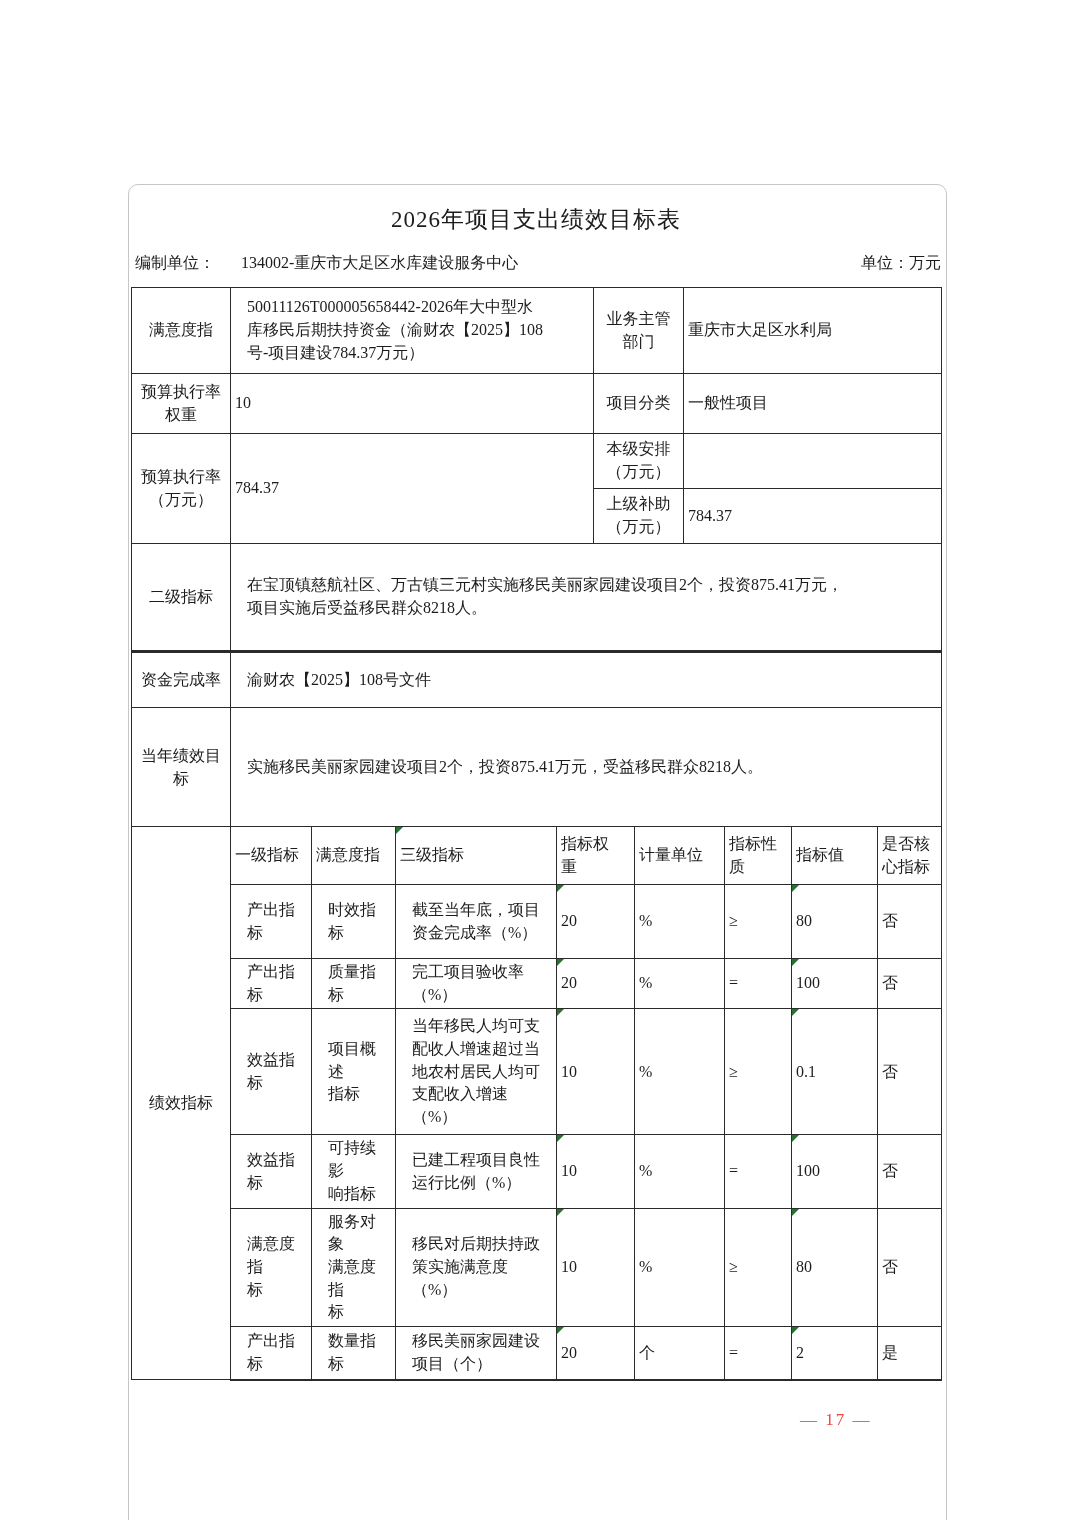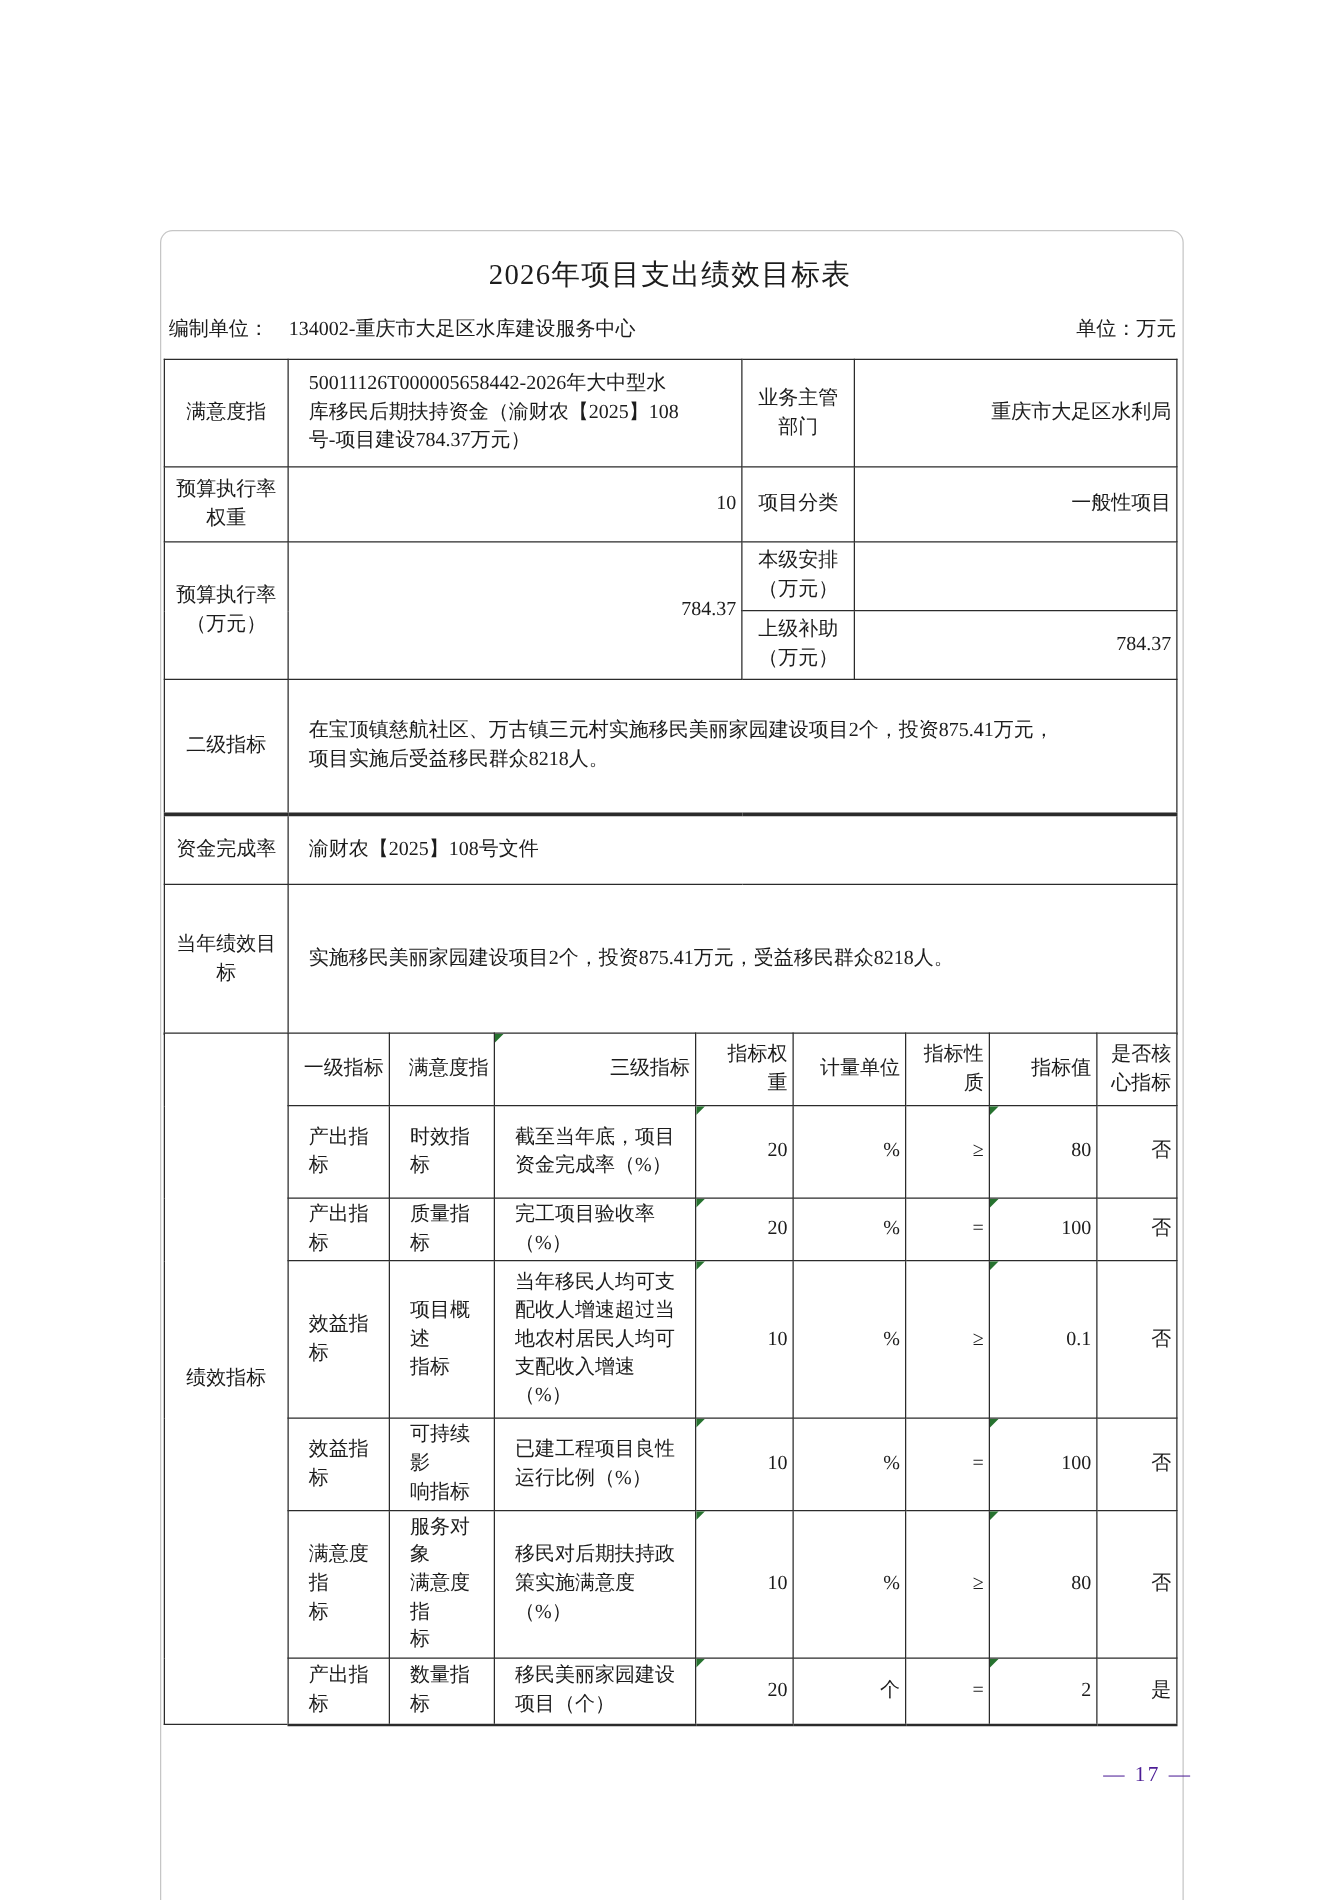--- a/index.html
+++ b/index.html
@@ -16,44 +16,44 @@
   }
   .doc-title{
     position:absolute;left:131px;top:204px;width:810px;
     text-align:center;font-size:23px;font-weight:400;letter-spacing:1px;
   }
   .meta-row{
     position:absolute;left:135px;top:253px;width:806px;
     display:flex;justify-content:space-between;align-items:flex-end;
     font-size:16px;
   }
-  .meta-left .val{margin-left:16px;}
+  .meta-left .val{margin-left:26px;}
   table{border-collapse:collapse;table-layout:fixed;position:absolute;left:131px;background:#fff;}
   td{
     border:1px solid #2b2b2b;
     font-size:16px;line-height:1.42;
     padding:2px 4px;vertical-align:middle;position:relative;
     overflow:hidden;
   }
   td span{white-space:pre-line;display:inline-block;}
   .lab{text-align:center;}
-  .cen{text-align:right;}
+  .cen{text-align:left;}
   .lft{text-align:left;padding-left:16px;padding-right:6px;}
   #main-table{top:287px;width:810px;}
   #ind-table{top:826px;width:810px;}
   tr.overview-row td{border-bottom:3px solid #2b2b2b;}
   #ind-table tr.last-row td{border-bottom:2px solid #2b2b2b;}
   
   td.gt::after{
     content:"";position:absolute;top:0;left:0;width:0;height:0;
     border-top:7px solid #26722f;border-right:7px solid transparent;
   }
   .page-num{
-    position:absolute;left:824px;top:1410px;width:130px;
-    text-align:right;font-size:17px;color:#4c1d95;letter-spacing:2px;
+    position:absolute;left:800px;top:1410px;width:130px;
+    text-align:left;font-size:17px;color:#ef4444;letter-spacing:2px;
   }
 </style>
 </head>
 <body>
 
 <div class="page-frame"></div>
 
 <div class="doc-title">2026年项目支出绩效目标表</div>
 
 <div class="meta-row">

